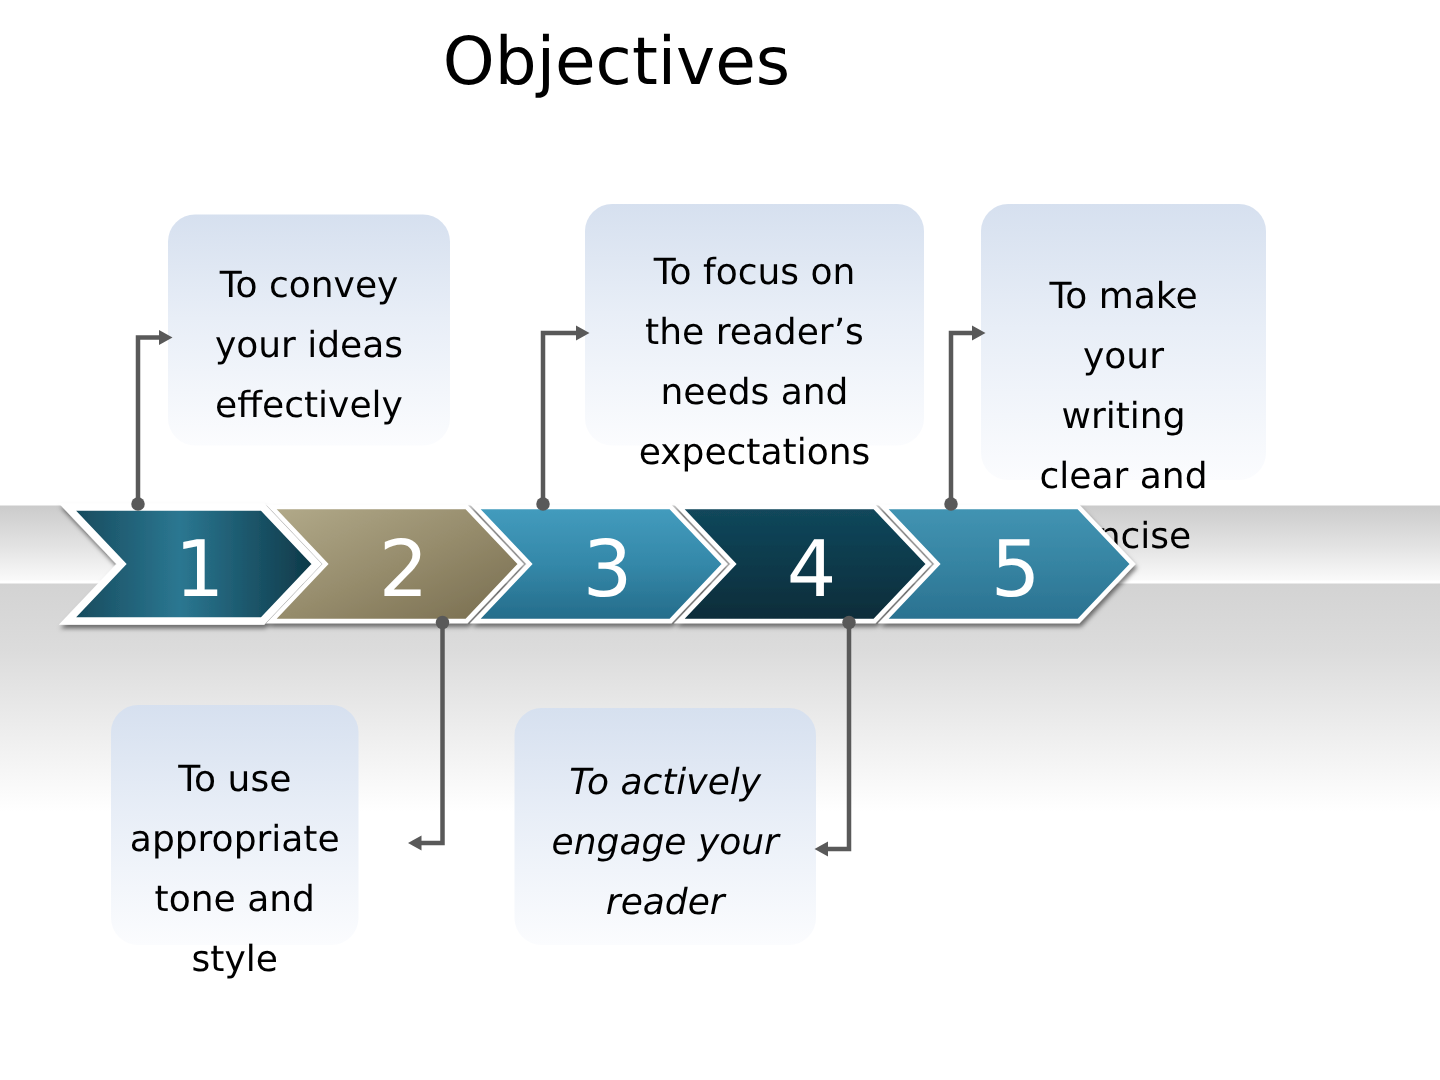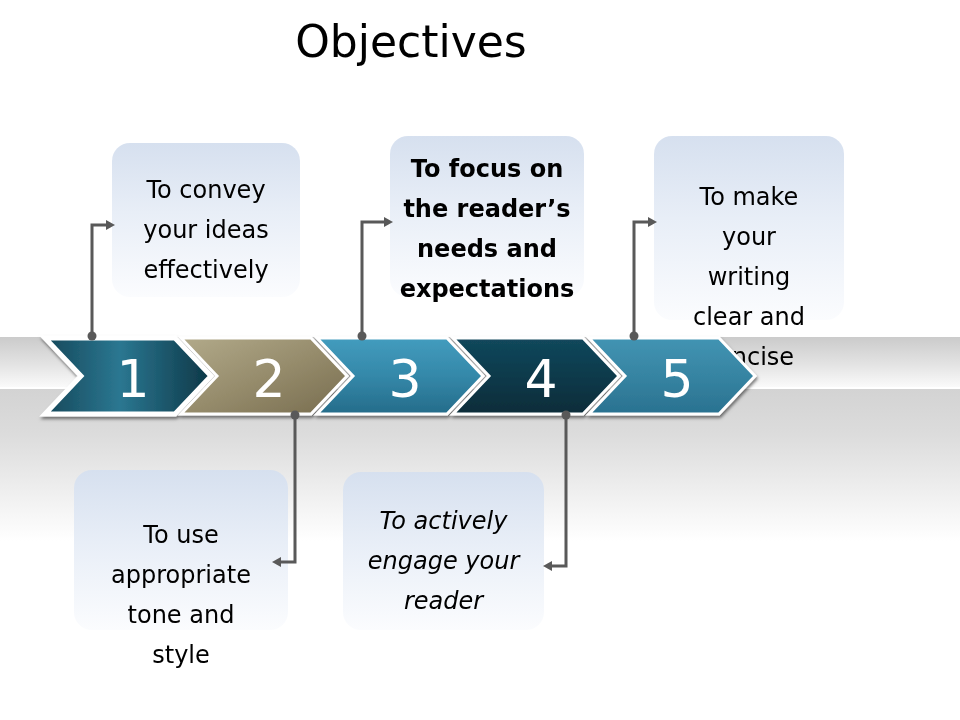--- a/index.html
+++ b/index.html
@@ -44,34 +44,34 @@
   <div class="title">Objectives</div>
 
   <div class="band-ribbon"></div>
   <div class="band-lower"></div>
 
   <div class="callout" style="left:112px; top:143px; width:188px; height:154px; padding-top:14px;">
     <div class="callout-text">To convey
 your ideas
 effectively</div>
   </div>
-  <div class="callout" style="left:390px; top:136px; width:194px; height:161px; font-weight:bold;">
+  <div class="callout" style="left:390px; top:136px; width:226px; height:161px; padding-top:12px;">
     <div class="callout-text">To focus on
 the reader’s
 needs and
 expectations</div>
   </div>
   <div class="callout" style="left:654px; top:136px; width:190px; height:184px; padding-top:28px;">
     <div class="callout-text">To make
 your
 writing
 clear and
 concise</div>
   </div>
-  <div class="callout" style="left:74px; top:470px; width:214px; height:160px; padding-top:32px;">
+  <div class="callout" style="left:74px; top:470px; width:165px; height:160px; padding-top:16px;">
     <div class="callout-text">To use
 appropriate
 tone and
 style</div>
   </div>
   <div class="callout" style="left:343px; top:472px; width:201px; height:158px; padding-top:16px;font-style:italic;">
     <div class="callout-text">To actively
 engage your
 reader</div>
   </div>

